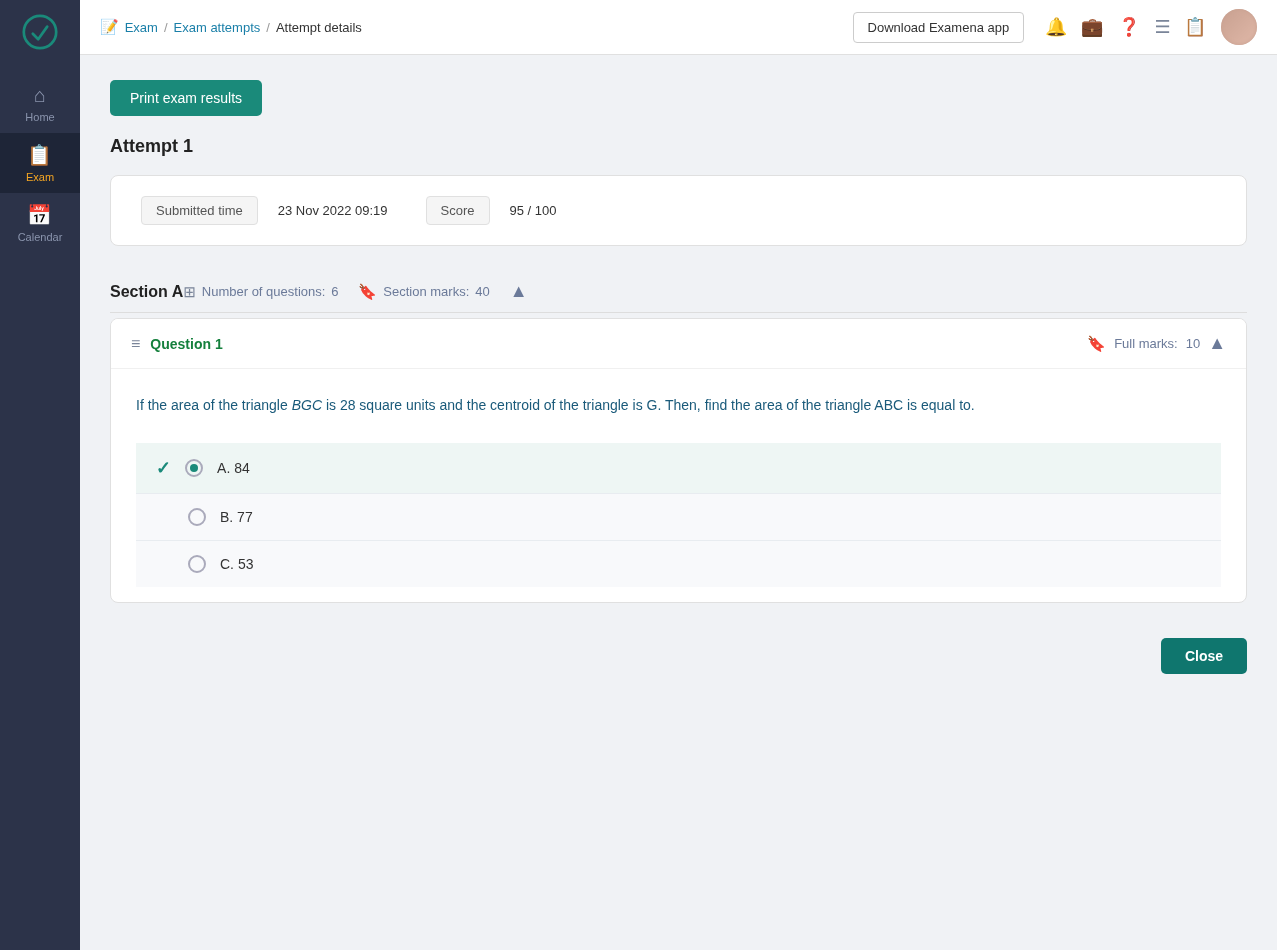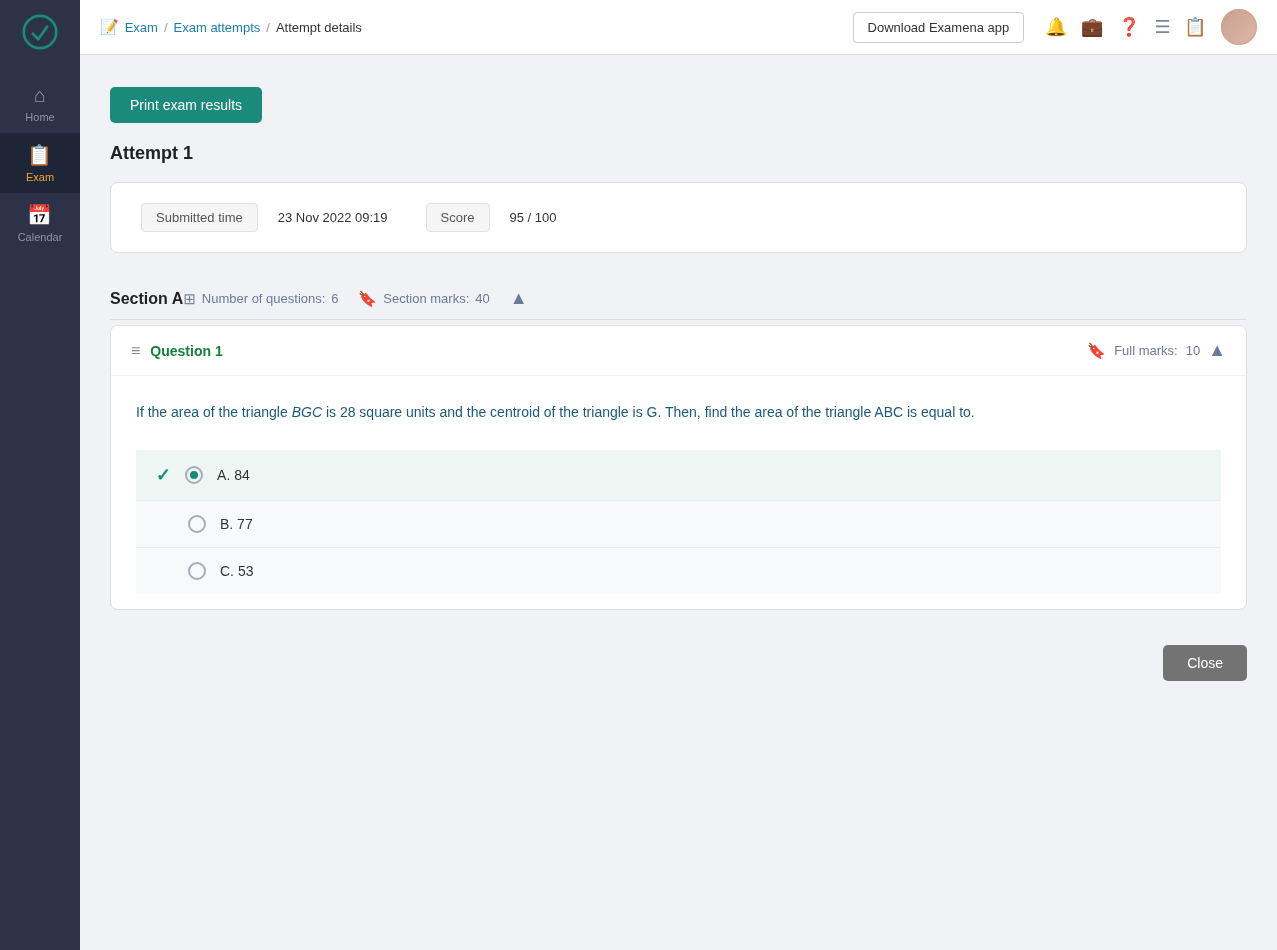--- a/index.html
+++ b/index.html
@@ -58,21 +58,20 @@
     
     .main-content {
       margin-left: 80px; margin-top: 55px; padding: 25px 30px;
       min-height: calc(100vh - 55px);
     }
 
     .btn-print {
       background: #1a8a7a; color: #fff; border: none; padding: 10px 20px;
       border-radius: 5px; cursor: pointer; font-size: 14px; font-weight: 500;
       margin-bottom: 20px;
-      margin-top: 7px;
     }
 
     .attempt-title {
       font-size: 18px; font-weight: 600; color: #222; margin-bottom: 18px;
     }
 
     
     .info-card {
       background: #fff; border: 1px solid #e0e0e0; border-radius: 8px;
       padding: 20px 30px; margin-bottom: 25px;
@@ -136,22 +135,22 @@
 
     .correct-answer {
       padding: 12px 25px 18px; font-size: 13px; color: #555;
     }
 
     
     .footer-bar {
       display: flex; justify-content: flex-end; padding: 15px 0 5px;
     }
     .btn-close {
-      background: #737373; color: #fff; border: none; padding: 10px 24px;
-      border-radius: 5px; cursor: pointer; font-size: 14px; font-weight: 400;
+      background: #0f766e; color: #fff; border: none; padding: 10px 24px;
+      border-radius: 5px; cursor: pointer; font-size: 14px; font-weight: 700;
     }
   </style>
 </head>
 <body>
 
 <div class="sidebar">
   <div class="sidebar-logo">
     <svg viewBox="0 0 40 40" fill="none" xmlns="http://www.w3.org/2000/svg">
       <circle cx="20" cy="20" r="18" stroke="#1a8a7a" stroke-width="3" fill="none"></circle>
       <path d="M12 22 L18 28 L28 14" stroke="#1a8a7a" stroke-width="3" stroke-linecap="round" stroke-linejoin="round"></path>

